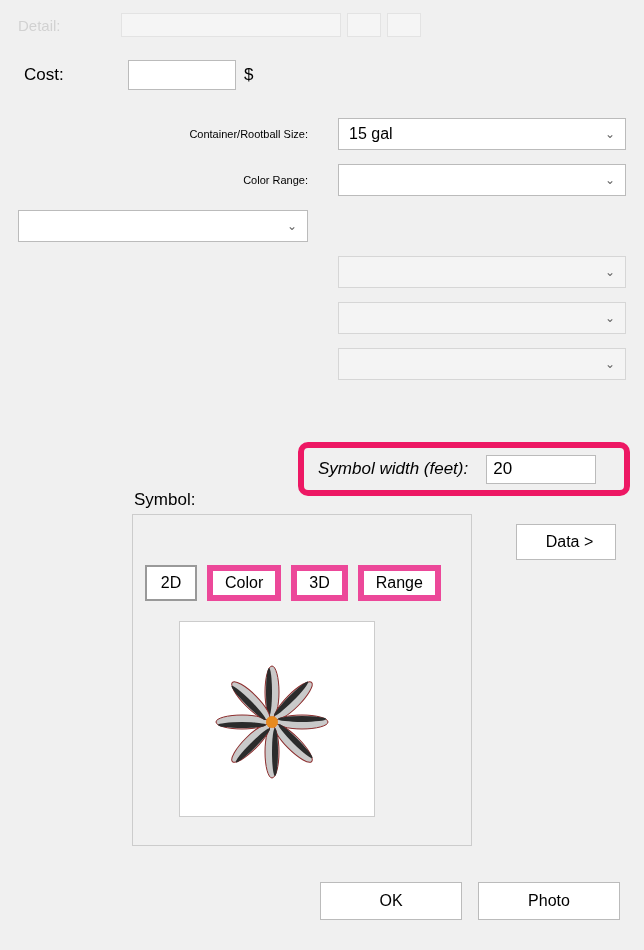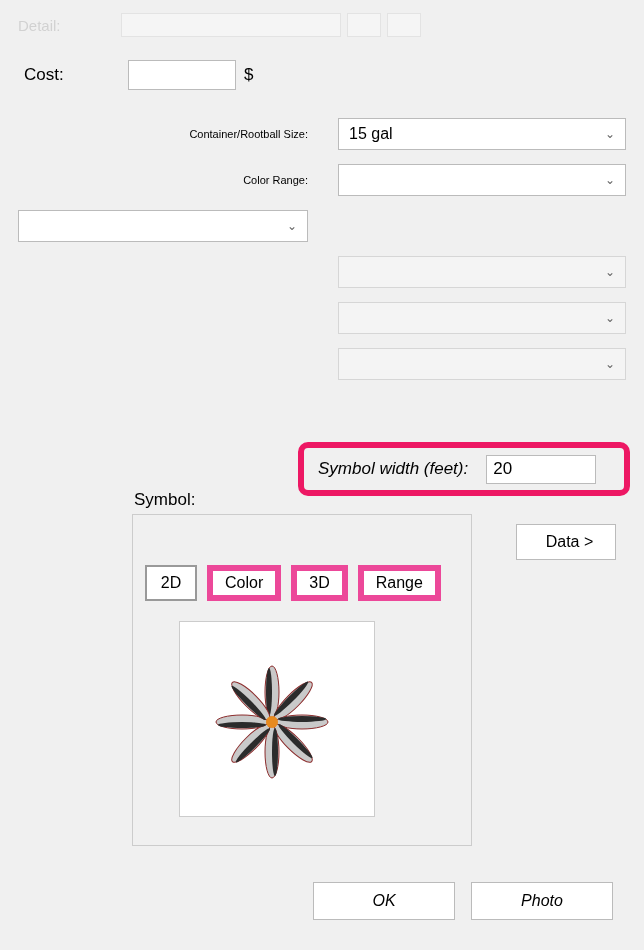--- a/index.html
+++ b/index.html
@@ -185,24 +185,23 @@
       align-items: center;
       justify-content: center;
       font-size: 16px;
       cursor: pointer;
       padding-left: 7px;
     }
 
     .bottom-buttons {
       position: absolute;
       bottom: 30px;
-      right: 31px;
+      right: 24px;
       display: flex;
       gap: 16px;
-      font-style: italic;
     }
     .main-btn {
       width: 142px;
       height: 38px;
       border: 1px solid #bbb;
       background: #fff;
       display: flex;
       align-items: center;
       justify-content: center;
       font-size: 16px;

